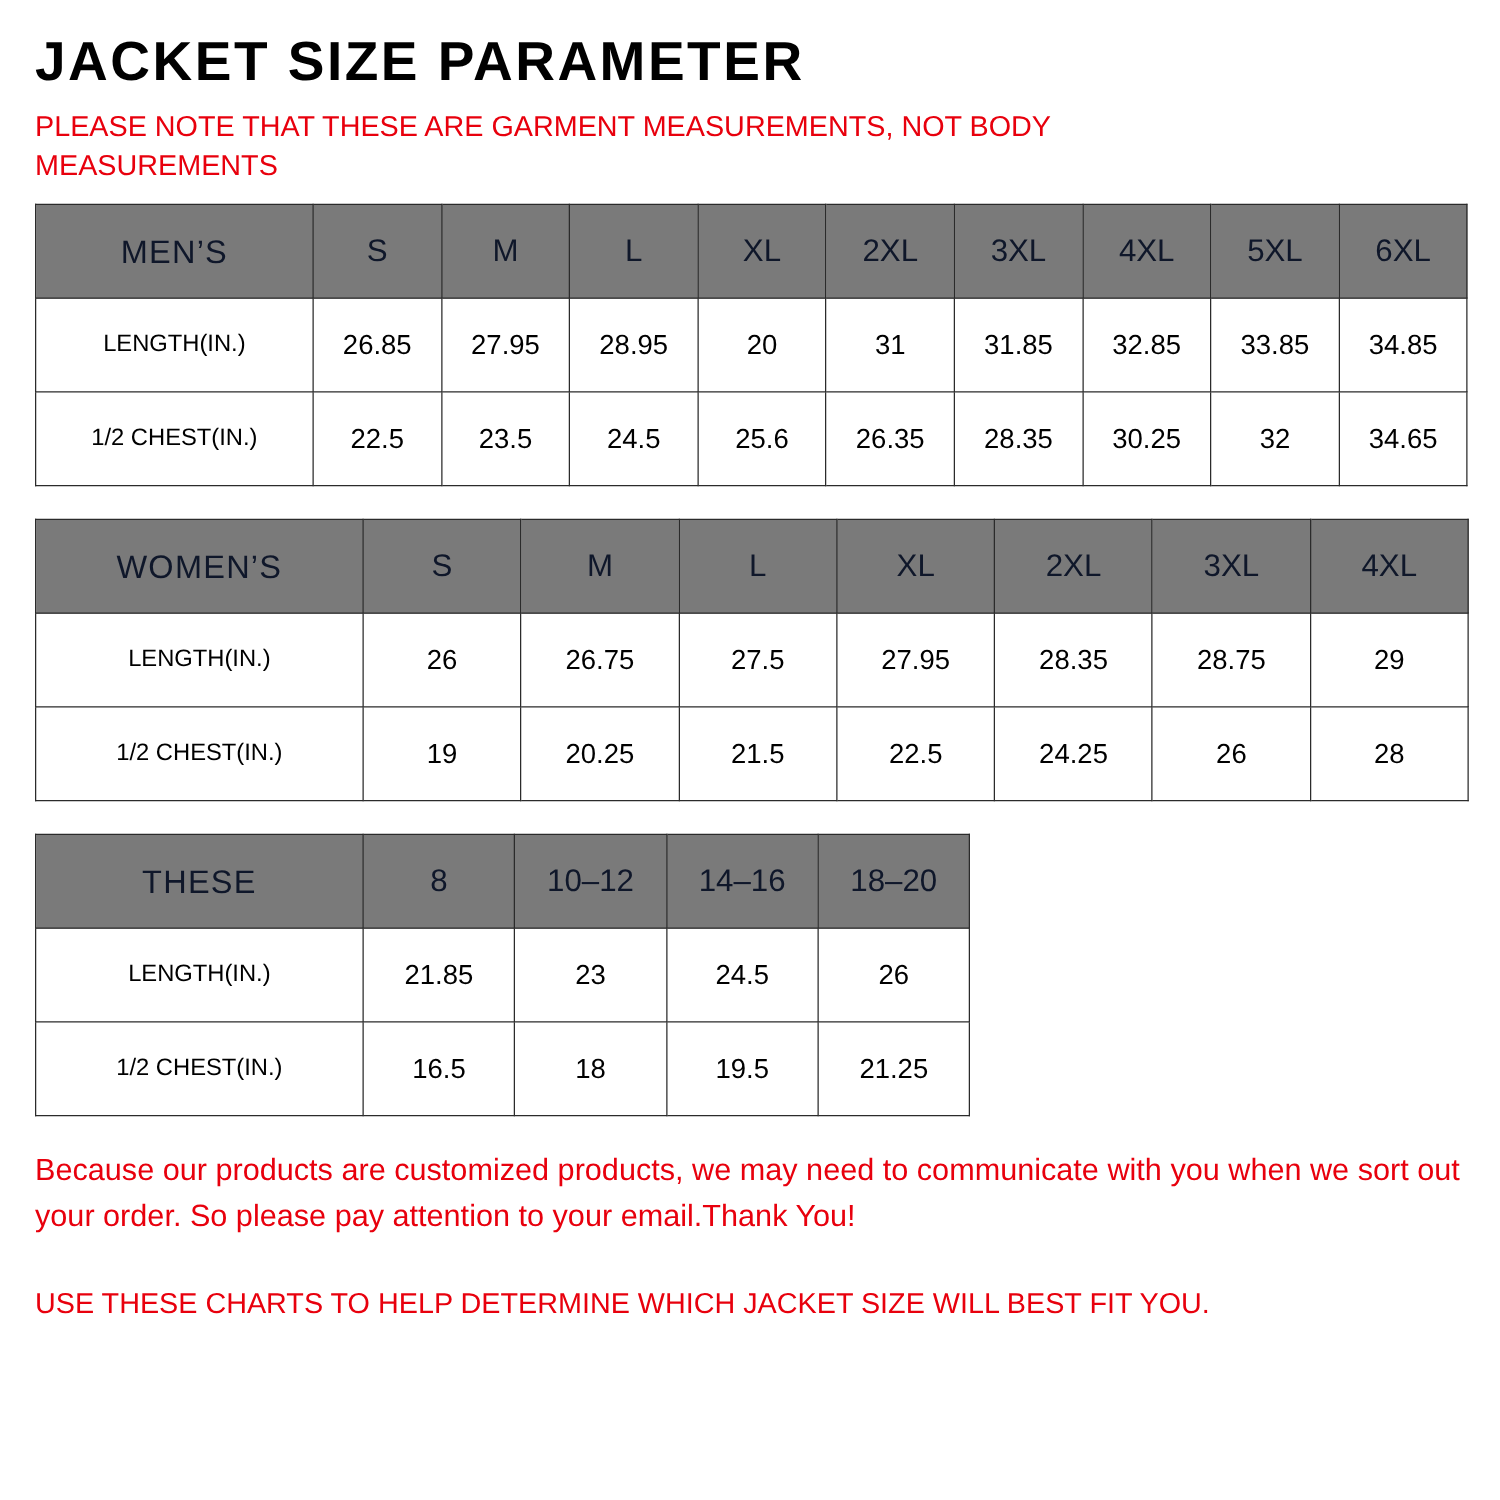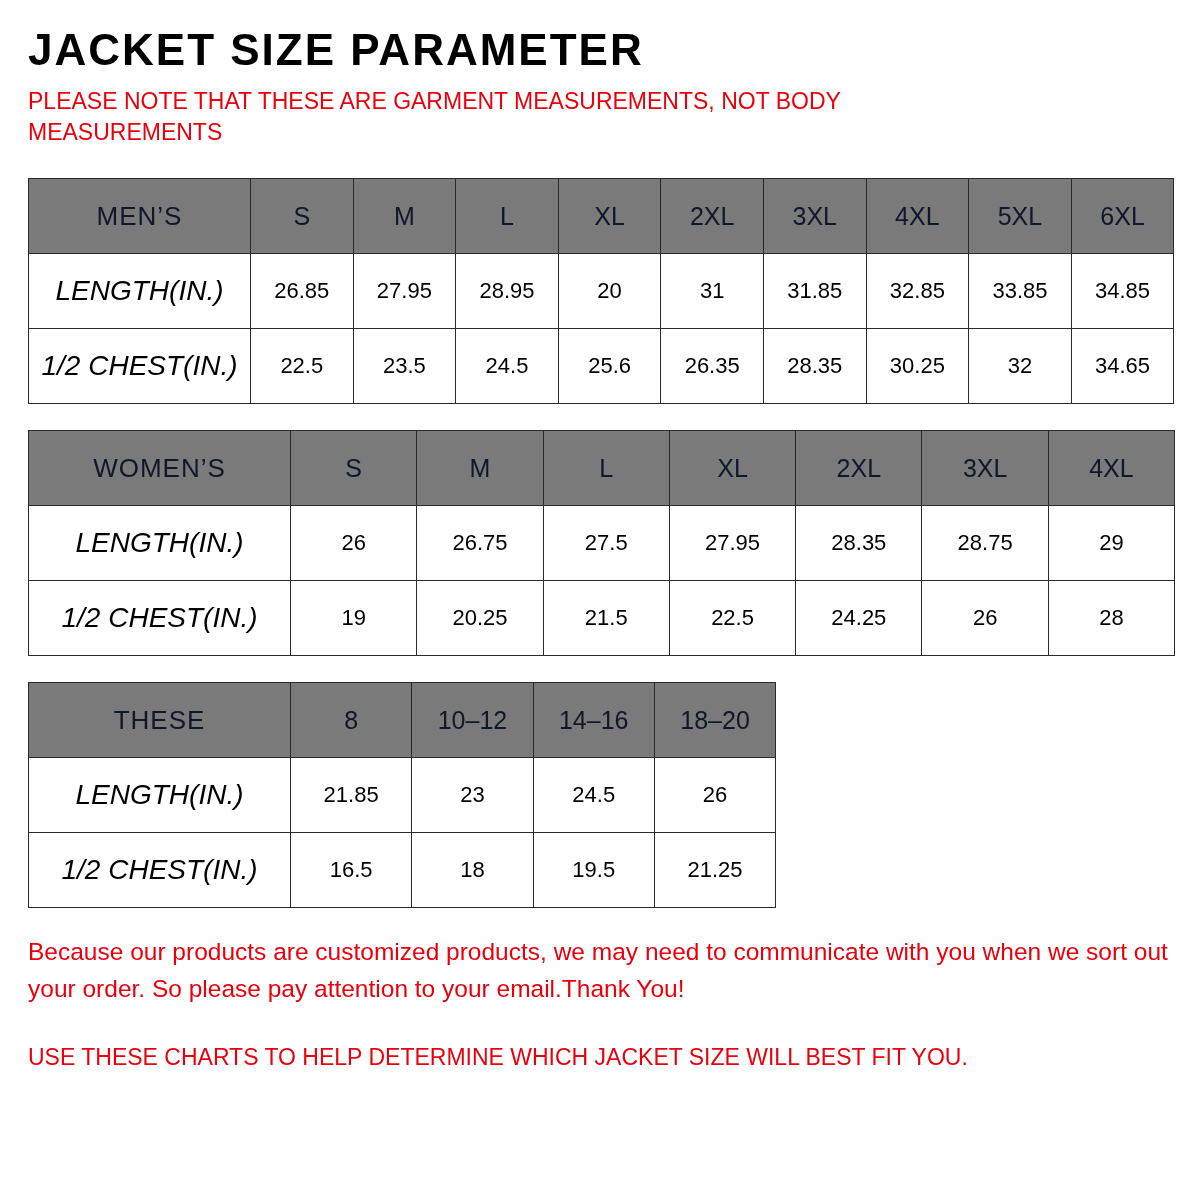--- a/index.html
+++ b/index.html
@@ -25,21 +25,21 @@
     font-weight: bold;
     letter-spacing: 2px;
     margin: 0 0 12px 0;
     line-height: 1.1;
     color: #000;
   }
   .note-red {
     color: #e8000d;
     font-size: 23px;
     line-height: 1.35;
-    margin: 0 0 30px 0;
+    margin: 0 0 15px 0;
     max-width: 960px;
   }
   table.size-table {
     border-collapse: collapse;
     table-layout: fixed;
     margin-bottom: 26px;
   }
   table.size-table td {
     border: 1px solid #2b2b2b;
     text-align: center;
@@ -53,22 +53,21 @@
   table.size-table tr.header-row td {
     background: #7a7a7a;
     color: #0f172a;
     font-size: 25px;
   }
   table.size-table tr.header-row td.cat {
     font-size: 26px;
     letter-spacing: 1px;
   }
   table.size-table td.rowlabel {
-    font-size: 28px;
-    font-style: italic;
+    font-size: 19px;
   }
   
   #mens-table { width: 1146px; }
   #mens-table col.c0 { width: 222px; }
   #mens-table col.cx { width: 102.6px; }
   
   #womens-table { width: 1146px; padding-left: 40px; }
   #womens-table col.c0 { width: 262px; }
   #womens-table col.cx { width: 126.3px; }
   

